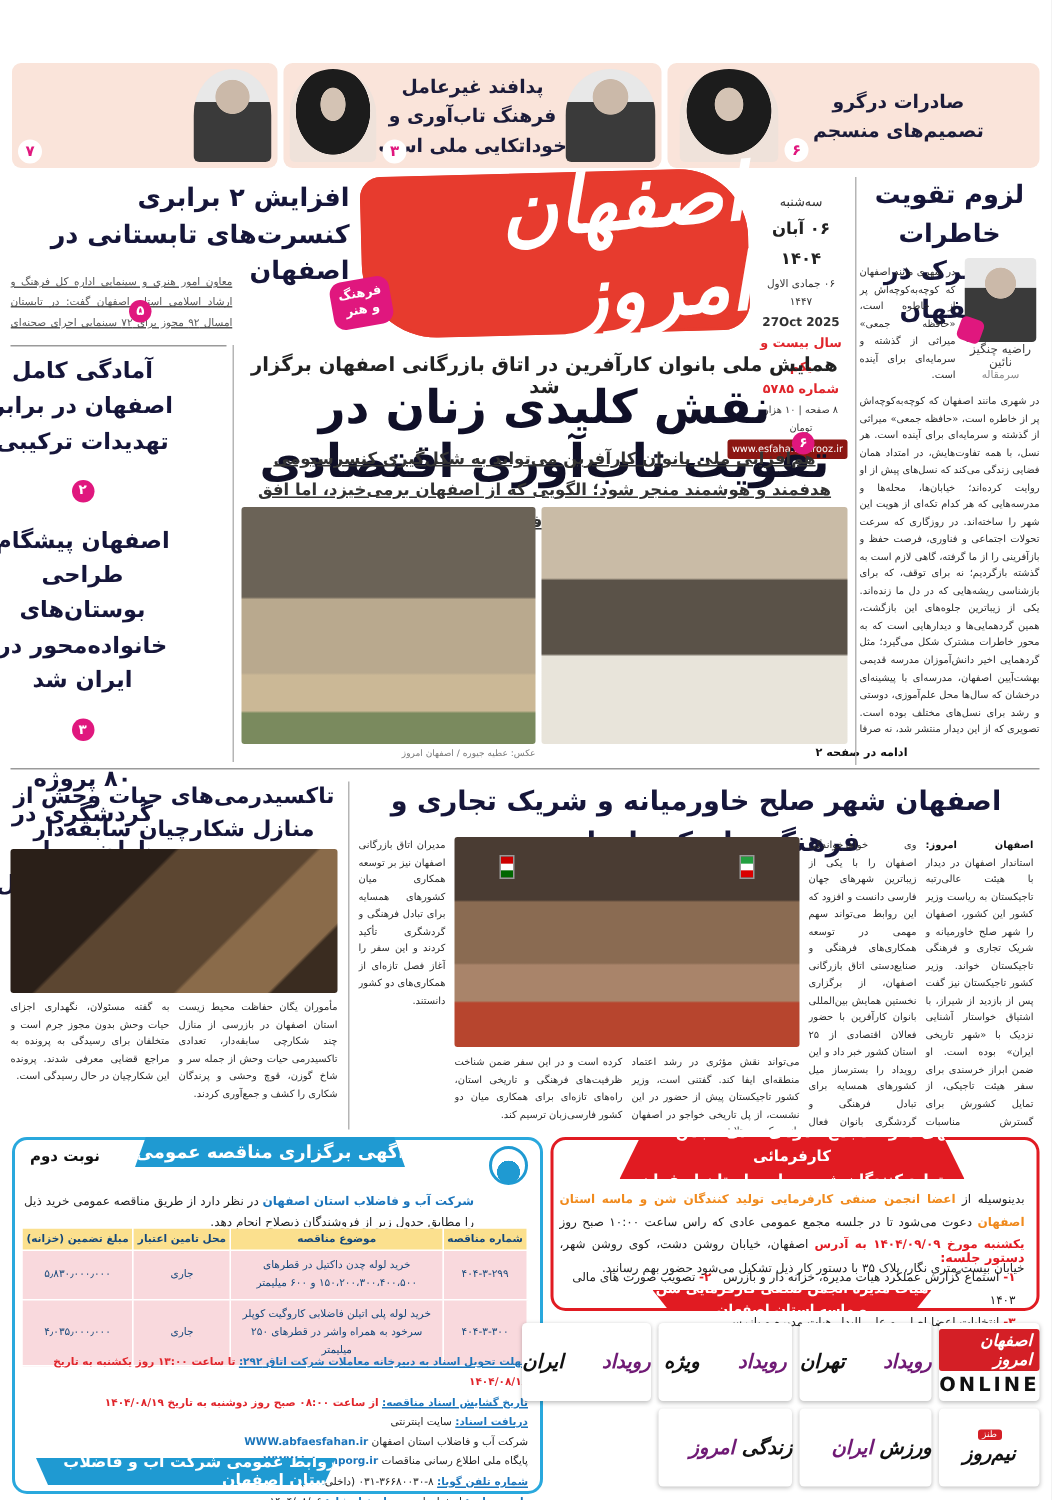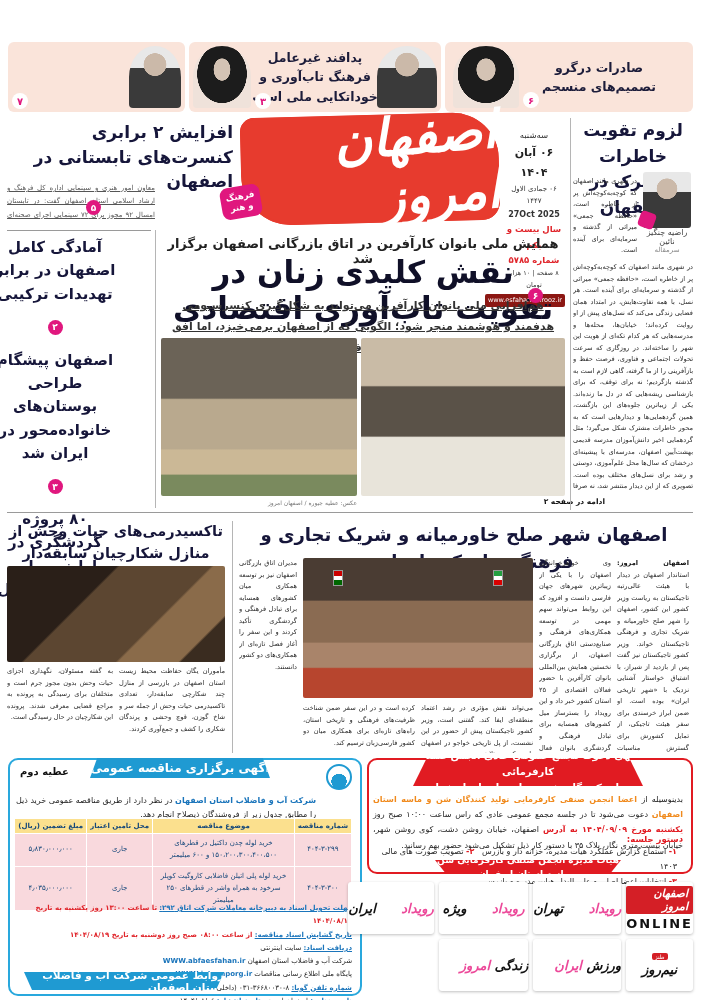--- a/index.html
+++ b/index.html
@@ -95,21 +95,21 @@
   .red-ad .hl { color:#f08a1d; font-weight:bold; }
   .red-ad .dt { color:#e11b22; font-weight:bold; }
   .agenda-title { color:#e11b22; font-weight:bold; font-size:8.5px; }
   .agenda { font-size:8px; color:#222; line-height:1.9; }
   .agenda .num { color:#e11b22; font-weight:bold; }
   .logo-card {
     background:#fff; box-shadow:0 1px 3px rgba(0,0,0,.25); border-radius:3px;
     display:flex; align-items:center; justify-content:center; flex-direction:column; gap:2px;
   }
   .lg-fa { font-weight:bold; font-style:italic; font-size:13px; color:#111; white-space:nowrap; }
-  .lg-fa .r { color:#ec4899;margin-left:21px; }
+  .lg-fa .r { color:#701a75;margin-left:21px; }
   .lg-box { background:#d41f26; color:#fff; font-weight:bold; font-style:italic; font-size:11px; padding:1px 5px; border-radius:2px; }
   .lg-sub { font-size:13px; letter-spacing:2px; color:#111; font-weight:bold; }
   .lg-tag { background:#d41f26; color:#fff; font-size:6px; padding:0 3px; border-radius:2px; }
   .lg-latin { font-size:14px; font-weight:bold; color:#111; font-family:"DejaVu Serif", serif; }
   .lg-latin .r { color:#d41f26; }
   .flagbar { position:absolute; width:10px; height:16px; border:1px solid #999; }
 </style>
 </head>
 <body>
 
@@ -202,33 +202,33 @@
 
   <div class="abs vline" style="right:468px; top:521px; height:232px;"></div>
 
   <div class="abs headline-dark" style="right:476px; top:521px; width:218px; font-size:14.5px; text-align:center; line-height:1.5;">تاکسیدرمی‌های حیات وحش از منازل شکارچیان سابقه‌دار اصفهان جمع آوری شد</div>
   <div class="abs photo" style="right:476px; top:566px; width:218px; height:96px; background:linear-gradient(135deg,#2a1f18 0 35%,#5c4631 36% 65%,#8a6b4a 66% 85%,#3a2c20 86% 100%);"></div>
   <div class="abs body-text" style="right:476px; top:666px; width:106px; height:88px;">مأموران یگان حفاظت محیط زیست استان اصفهان در بازرسی از منازل چند شکارچی سابقه‌دار، تعدادی تاکسیدرمی حیات وحش از جمله سر و شاخ گوزن، قوچ وحشی و پرندگان شکاری را کشف و جمع‌آوری کردند.</div>
   <div class="abs body-text" style="right:588px; top:666px; width:106px; height:88px;">به گفته مسئولان، نگهداری اجزای حیات وحش بدون مجوز جرم است و متخلفان برای رسیدگی به پرونده به مراجع قضایی معرفی شدند. پرونده این شکارچیان در حال رسیدگی است.</div>
 
   <div class="abs blue-ad" style="left:8px; top:758px; width:354px; height:238px;">
     <div class="blue-banner" style="position:absolute; right:90px; top:-2px; width:180px; height:20px;">آگهی برگزاری مناقصه عمومی</div>
-    <div class="abs" style="left:10px; top:6px; font-size:10px; font-weight:bold; color:#111;">عطیه دوم</div>
+    <div class="abs" style="left:10px; top:6px; font-size:10px; font-weight:bold; color:#111;">نوبت دوم</div>
     <div class="abs" style="right:8px; top:4px; width:26px; height:26px; border-radius:50%; border:2px solid #1f9ad2; background:radial-gradient(circle at 50% 70%, #1f9ad2 0 40%, #fff 41%);"></div>
     <div class="ad-intro" style="position:absolute; right:44px; top:34px; width:300px;">
       <span class="co">شرکت آب و فاضلاب استان اصفهان</span>
       <span>در نظر دارد از طریق مناقصه عمومی خرید ذیل را مطابق جدول زیر از فروشندگان ذیصلاح انجام دهد.</span>
     </div>
     <table class="tender" style="position:absolute; right:8px; top:58px; width:338px;">
       <tbody>
           <tr>
         <th>شماره مناقصه</th>
         <th style="width:42%;">موضوع مناقصه</th>
         <th>محل تامین اعتبار</th>
-        <th>مبلغ تضمین (ریال)</th>
+        <th>مبلغ تضمین (خزانه)</th>
       </tr>
       <tr>
         <td>۴۰۴-۳-۲۹۹</td>
         <td>خرید لوله چدن داکتیل در قطرهای ۱۵۰،۲۰۰،۳۰۰،۴۰۰،۵۰۰ و ۶۰۰ میلیمتر</td>
         <td>جاری</td>
         <td>۵٫۸۳۰٫۰۰۰٫۰۰۰</td>
       </tr>
       <tr>
         <td>۴۰۴-۳-۳۰۰</td>
         <td>خرید لوله پلی اتیلن فاضلابی کاروگیت کوپلر سرخود به همراه واشر در قطرهای ۲۵۰ میلیمتر</td>

